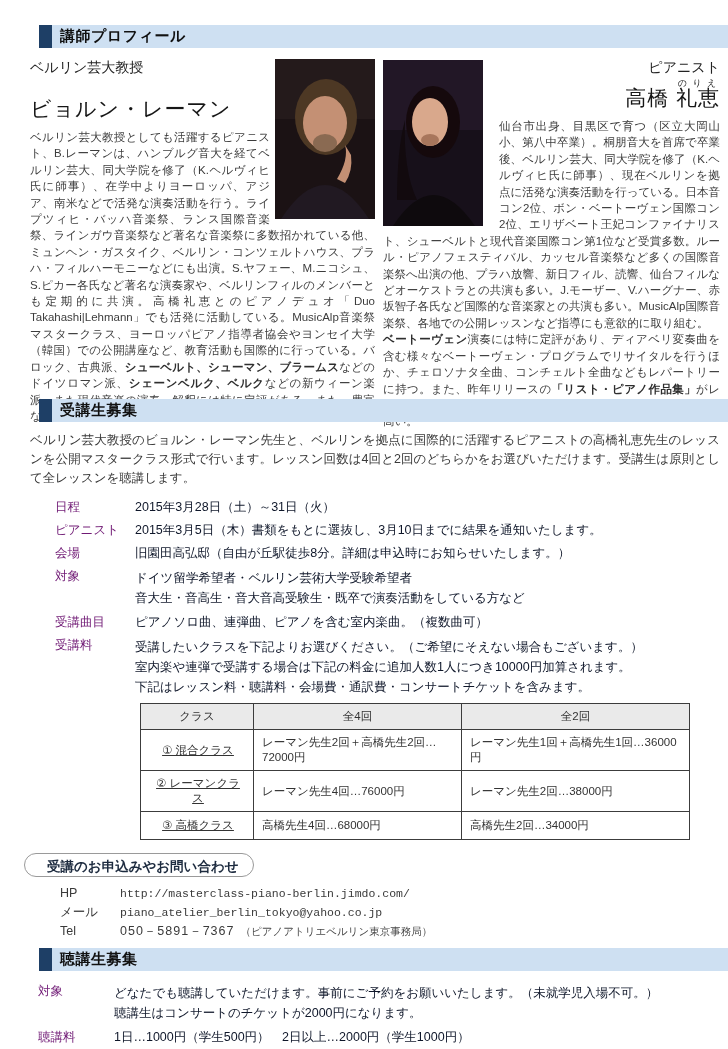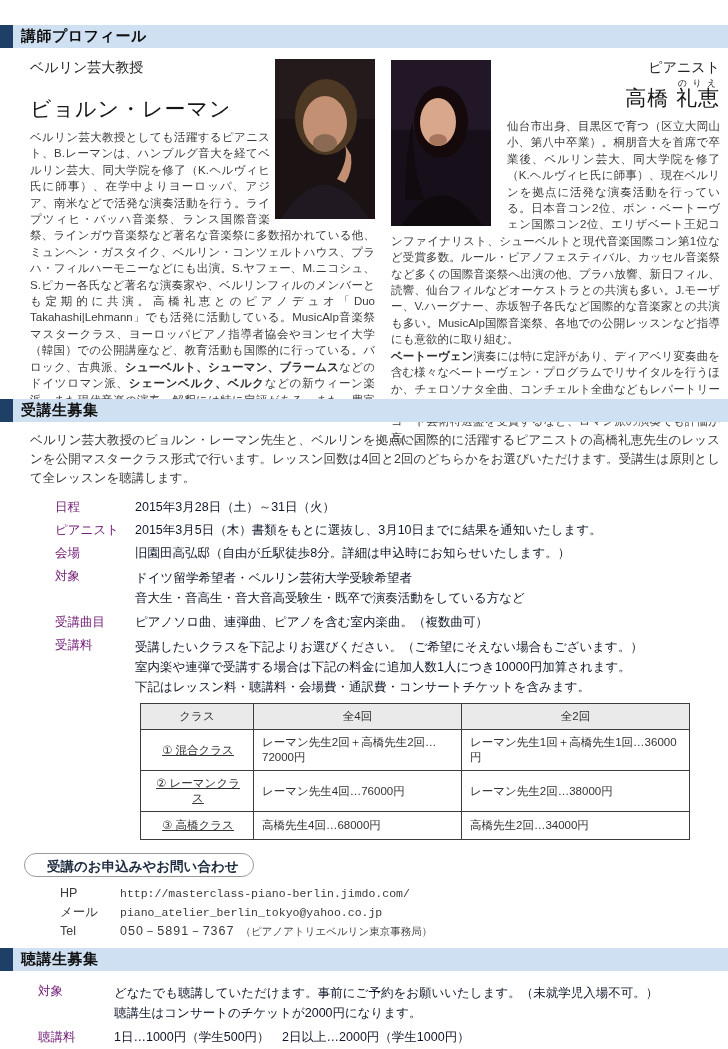--- a/index.html
+++ b/index.html
@@ -1,27 +1,27 @@
 <!DOCTYPE html>
 <html lang="ja"><head>
 <meta charset="utf-8">
 <style>
   html,body{margin:0;padding:0;background:#fff;}
   body{font-family:"Liberation Sans","DejaVu Sans",sans-serif;color:#3c3c3c;}
   .page{width:728px;height:1049px;overflow:hidden;background:#fff;position:relative;}
 
   
-  .band{display:flex;align-items:stretch;height:23px;margin-top:25px;}
+  .band{display:flex;align-items:stretch;height:23px;margin-top:25px;margin-left:39px;}
   .band.mid{margin-top:9px;}
   .band-accent{width:13px;background:#1e3f66;flex:none;}
   .band-fill{flex:1;background:#cee0f2;display:flex;align-items:center;padding-left:8px;}
   .band-title{font-size:15px;font-weight:bold;color:#111;letter-spacing:.5px;}
 
   
-  .profiles{display:flex;padding:9px 8px 0 30px;gap:16px;height:342px;box-sizing:border-box;}
+  .profiles{display:flex;padding:9px 8px 0 30px;gap:8px;height:342px;box-sizing:border-box;}
   .profile{box-sizing:border-box;}
   .profile.left{width:345px;flex:none;}
   .profile.right{flex:1;}
   .photo{border:0;}
   .photo.ph-left{float:right;width:100px;height:160px;margin:2px 0 6px 5px;}
   .photo.ph-right{float:left;width:100px;height:166px;margin:3px 16px 6px 0;}
   .photo svg{display:block;width:100%;height:100%;}
   .p-subtitle{font-size:14px;color:#222;margin-top:2px;}
   .p-name{font-size:21px;color:#161616;margin-top:18px;letter-spacing:1px;}
   .ta-head{text-align:right;}

